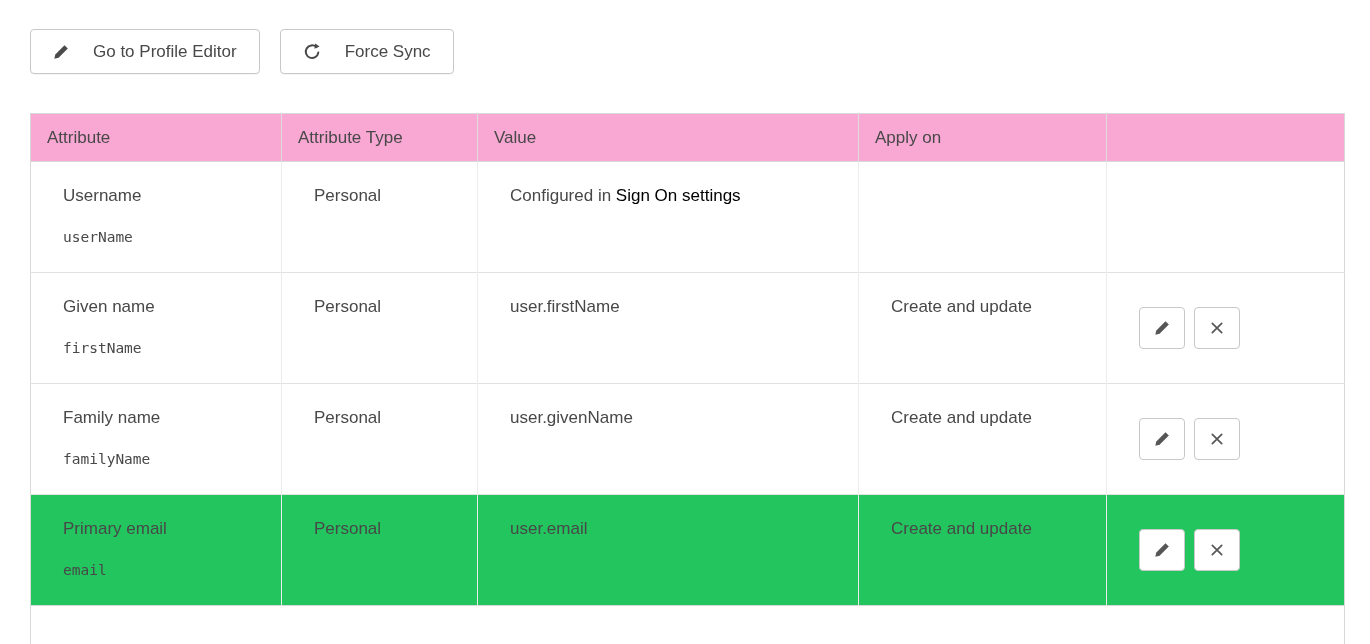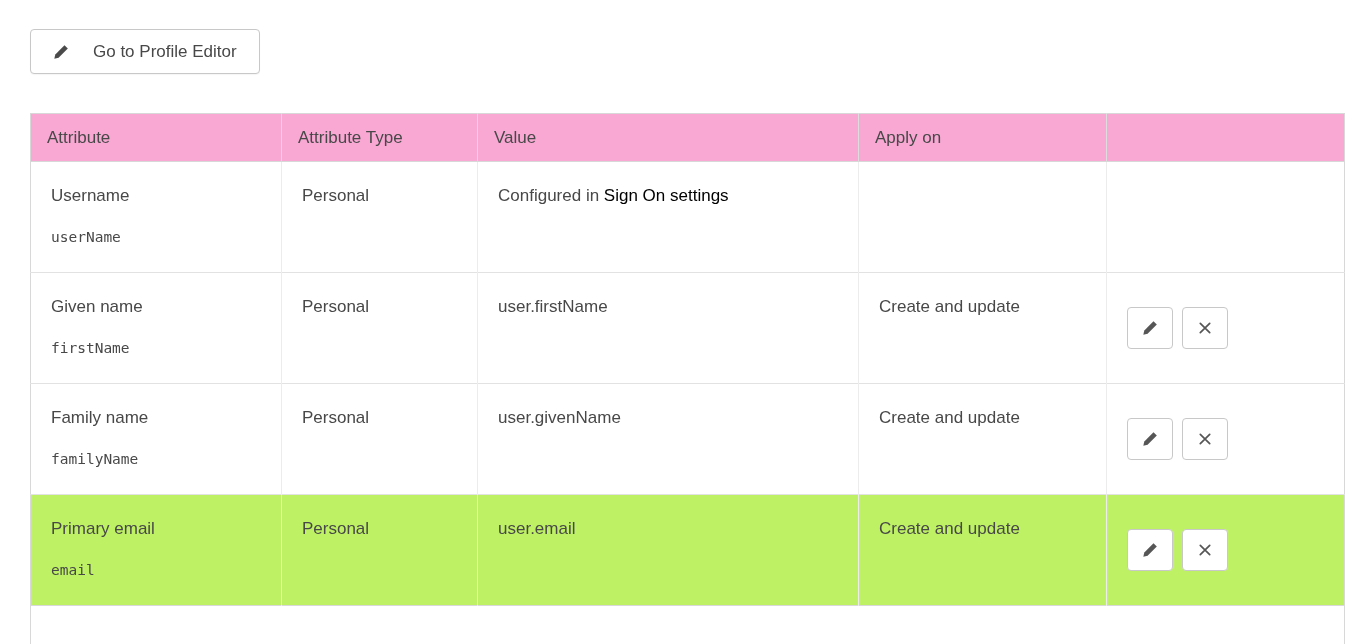--- a/index.html
+++ b/index.html
@@ -42,29 +42,29 @@
     color: #484848;
     text-align: left;
     padding: 0 16px;
     height: 48px;
     border-bottom: 1px solid #d8d8d8;
     border-right: 1px solid #ddd;
   }
   thead th:last-child { border-right: none; }
   tbody td {
     vertical-align: top;
-    padding: 24px 16px 0 20px;
+    padding: 24px 16px 0 32px;
     height: 111px;
     border-top: 1px solid #e2e2e2;
     border-right: 1px solid #ececec;
     font-size: 17px;
     color: #484848;
   }
   tbody td:last-child { border-right: none; }
-  tr.highlighted td { background: #bef264; }
+  tr.highlighted td { background: #22c55e; }
 
   .attr-label { font-size: 17px; line-height: 20px; }
   .attr-var {
     margin-top: 23px;
     font-family: "DejaVu Sans Mono", monospace;
     font-size: 14.5px;
     color: #484848;
   }
   a.link { color: #000000; text-decoration: none; cursor: pointer; }
 
@@ -87,20 +87,29 @@
 <div class="page">
 
   <div class="toolbar">
     <button class="btn">
       <span class="ic">
         <svg width="16" height="16" viewBox="0 0 16 16" aria-hidden="true">
             <path fill="#4a4a4a" d="M11.5 1.2l3.3 3.3-9.2 9.2-4.3 1 1-4.3z"></path>
           </svg>
       </span>
       <span>Go to Profile Editor</span>
+    </button>
+    <button class="btn">
+      <span class="ic">
+        <svg width="18" height="18" viewBox="0 0 18 18" aria-hidden="true">
+          <path d="M13.4 4.1 A6.3 6.3 0 1 0 15.3 9.6" fill="none" stroke="#4a4a4a" stroke-width="2" stroke-linecap="round"></path>
+          <path d="M12.2 0.6 L16.6 3.4 L11.4 5.8 Z" fill="#4a4a4a"></path>
+        </svg>
+      </span>
+      <span>Force Sync</span>
     </button>
   </div>
 
   <table class="mapping">
     <colgroup>
       <col style="width:251px">
       <col style="width:196px">
       <col style="width:381px">
       <col style="width:248px">
       <col style="width:238px">

